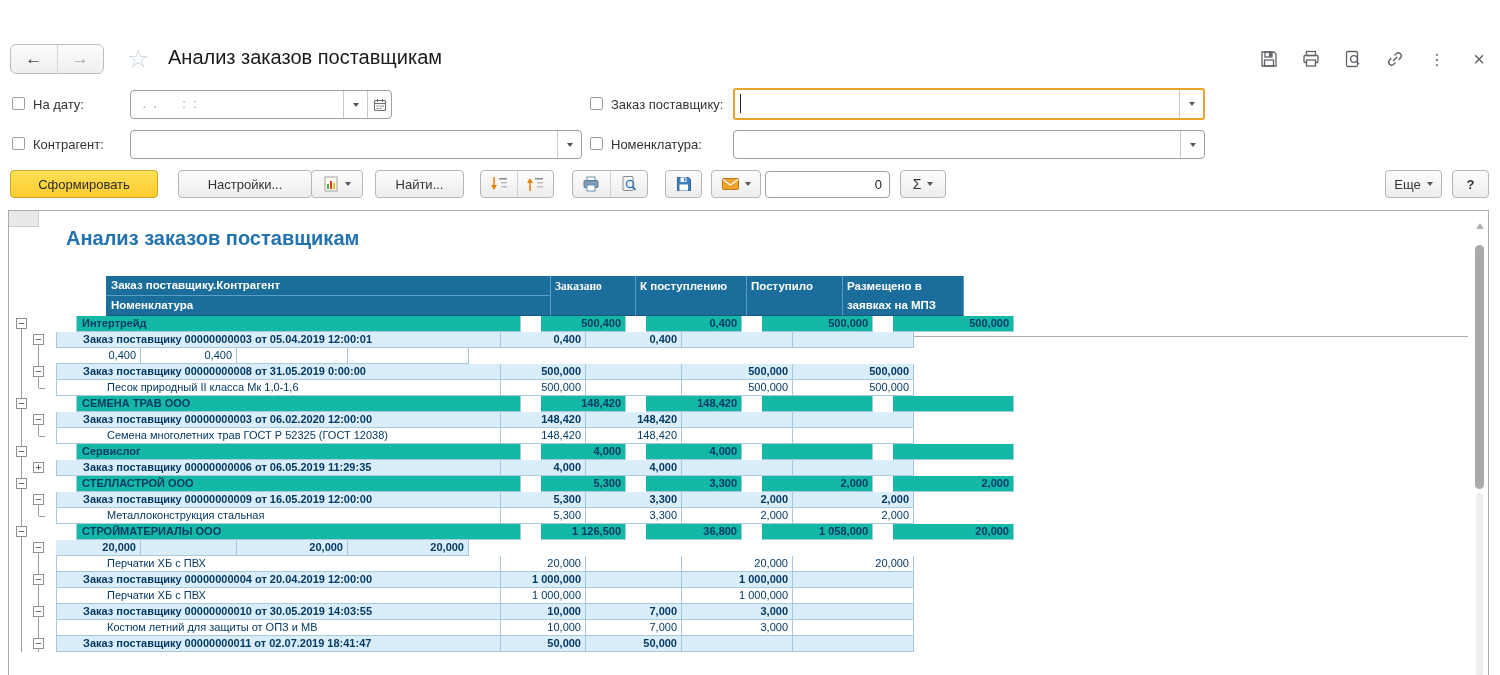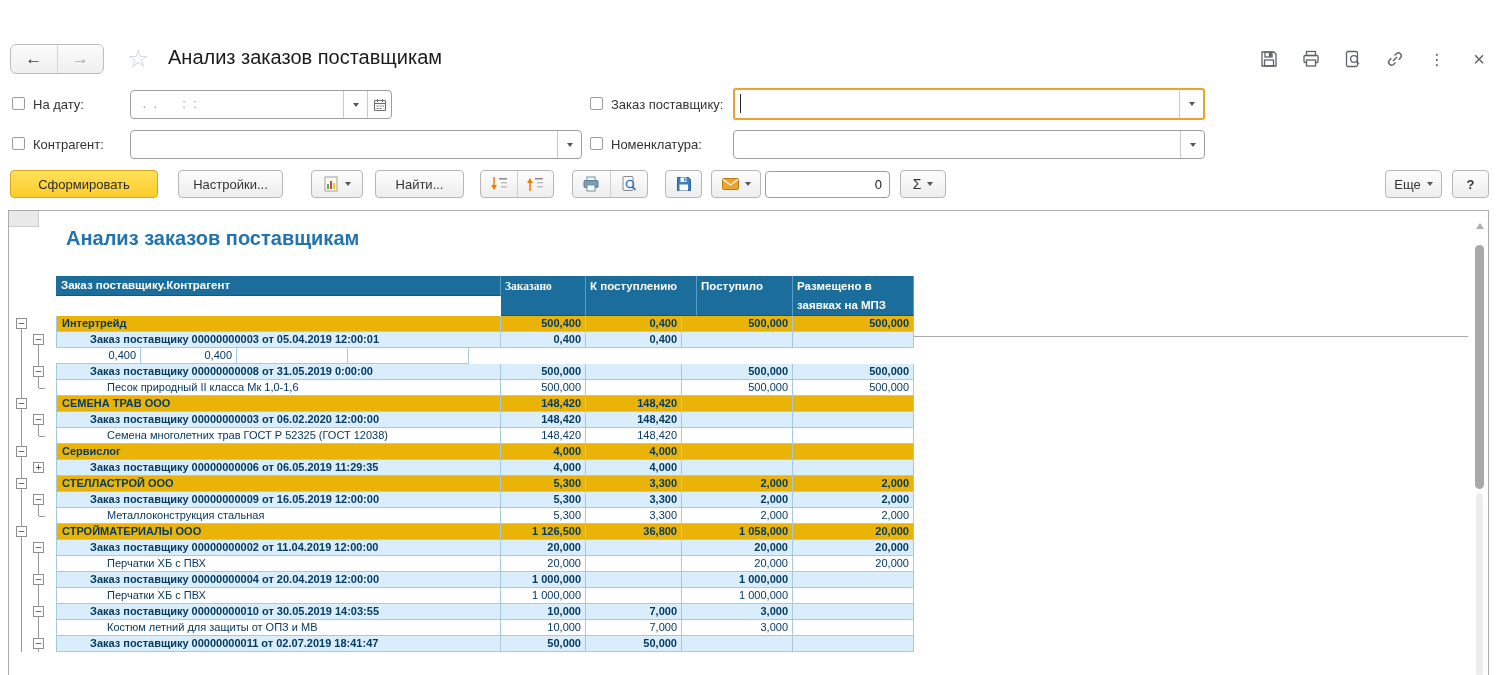--- a/index.html
+++ b/index.html
@@ -47,24 +47,24 @@
     line-height:19px;padding:1px 4px 0;border-right:1px solid #5B9FC6;border-bottom:1px solid #16587d;}
   .hv1{flex:0 0 85px;font-family:Liberation Serif, serif;}.hv2{flex:0 0 96px;}.hv3{flex:0 0 111px;}.hv4{flex:0 0 121px;}
   
   .trow{display:flex;height:16px;line-height:15px;font-size:11px;color:#053A64;}
   .tmargin{position:relative;flex:0 0 47px;background:#fff;}
   .cell{box-sizing:border-box;border-right:1px solid #A4C9DE;border-bottom:1px solid #A9CADD;
     overflow:hidden;white-space:nowrap;}
   .c0{flex:0 0 445px;border-left:1px solid #A4C9DE;}
   .num{text-align:right;padding-right:4px;}
   .cv1{flex:0 0 85px;text-align:right;}.cv2{flex:0 0 96px;}.cv3{flex:0 0 111px;}.cv4{flex:0 0 121px;}
-  .lv1 .cell{background:#eab308;font-weight:bold;}
+  .lv1 .cell{background:#14b8a6;font-weight:bold;margin-left:20px;}
   .lv2 .cell{background:#D9EDFA;font-weight:bold;}
   .lv3 .cell{background:#FFFFFF;}
-  .ind1{padding-left:5px;}.ind2{padding-left:33px;}.ind3{padding-left:50px;}
+  .ind1{padding-left:5px;}.ind2{padding-left:26px;}.ind3{padding-left:50px;}
   .vline{position:absolute;width:1px;background:#9a9a9a;}
   .htick{position:absolute;top:50%;width:6px;height:1px;background:#9a9a9a;}
   .tree-box{position:absolute;top:50%;margin-top:-6px;width:11px;height:11px;background:#fff;
     border:1px solid #8f8f8f;font:9px/9px "DejaVu Sans",sans-serif;text-align:center;color:#333;box-sizing:border-box;}
   .freeze{position:absolute;left:905px;top:125px;width:554px;height:1px;background:#ABABAB;}
   
   .vscroll{position:absolute;top:8px;right:3px;width:11px;height:458px;}
   .sarrow{position:absolute;top:4px;left:1.5px;width:0;height:0;border-left:4px solid transparent;
     border-right:4px solid transparent;border-bottom:6px solid #B0B0B0;}
   .sthumb{position:absolute;top:26px;left:1px;width:9px;height:244px;background:#A9A9A9;border-radius:5px;}
@@ -153,21 +153,21 @@
 <div class="abs cb" style="left:590px;top:137px;"></div>
 <div class="abs flabel" style="left:611px;top:137px;">Номенклатура:</div>
 <div class="abs field" style="left:733px;top:130px;width:472px;height:29px;">
   <div class="fval" style="color:#222;"></div>
   <div class="dsegment">
       <span class="tri"></span>
     </div>
 </div>
 
 <div class="abs btn yellow" style="left:10px;top:170px;width:148px;">Сформировать</div>
-<div class="abs btn" style="left:178px;top:170px;width:105px;text-align:right;">Настройки...</div>
+<div class="abs btn" style="left:178px;top:170px;width:134px;text-align:right;">Настройки...</div>
 <div class="abs btn" style="left:311px;top:170px;width:52px;gap:6px;">
   <svg width="15" height="16" viewBox="0 0 15 16">
     <rect x="1" y="1" width="12" height="14" fill="#FFFDF2" stroke="#A0A0A0"></rect>
     <rect x="3" y="8" width="2" height="5" fill="#4CAF50"></rect>
       <rect x="6" y="5" width="2" height="8" fill="#E53935"></rect>
       <rect x="9" y="7" width="2" height="6" fill="#FFC107"></rect>
   </svg>
   <span class="tri"></span>
 </div>
 <div class="abs btn" style="left:375px;top:170px;width:89px;">Найти...</div>
@@ -242,20 +242,21 @@
 
 <div class="abs panel">
   <div class="corner"></div>
   <div class="rtitle">Анализ заказов поставщикам</div>
 
   <div class="sheet">
     <div class="thead">
       <div class="tmarginh"></div>
       <div class="h0">
         <div>Заказ поставщику.Контрагент</div>
+        <div>Номенклатура</div>
       </div>
       <div class="hv hv1">Заказано</div>
       <div class="hv hv3">К поступлению</div>
       <div class="hv hv2">Поступило</div>
       <div class="hv hv4">Размещено в заявках на МПЗ</div>
     </div>
     <div>
         <div class="trow lv1">
           <div class="tmargin">
             <div class="vline" style="left: 12px; top: 50%; bottom: 0px;"></div>
@@ -415,21 +416,20 @@
           <div class="cell num cv2">36,800</div>
           <div class="cell num cv3">1 058,000</div>
           <div class="cell num cv4">20,000</div>
         </div>
         <div class="trow lv2">
           <div class="tmargin">
             <div class="vline" style="left: 12px; top: 0px; bottom: 0px;"></div>
             <div class="vline" style="left: 29px; top: 50%; bottom: 0px;"></div>
             <div class="tree-box" style="left: 24px;">−</div>
           </div>
-          <div class="cell c0 ind2">Заказ поставщику 00000000002 от 11.04.2019 12:00:00</div>
           <div class="cell num cv1">20,000</div>
           <div class="cell num cv2"></div>
           <div class="cell num cv3">20,000</div>
           <div class="cell num cv4">20,000</div>
         </div>
         <div class="trow lv3">
           <div class="tmargin">
             <div class="vline" style="left: 12px; top: 0px; bottom: 0px;"></div>
             <div class="vline" style="left: 29px; top: 0px; bottom: 0px;"></div>
           </div>

